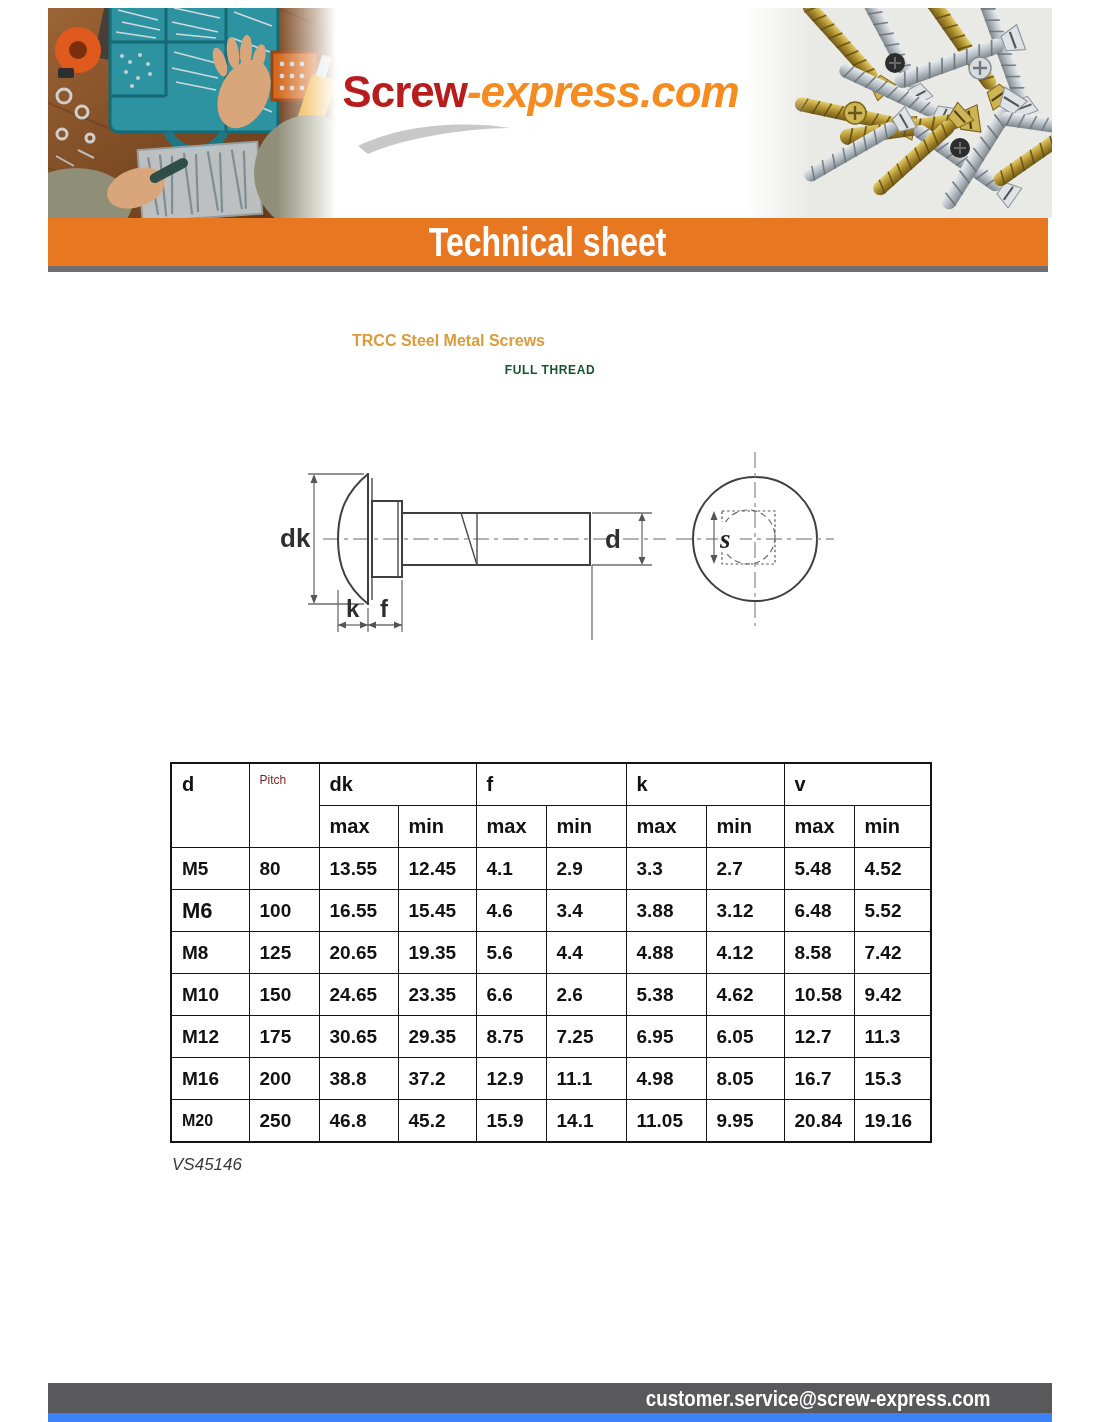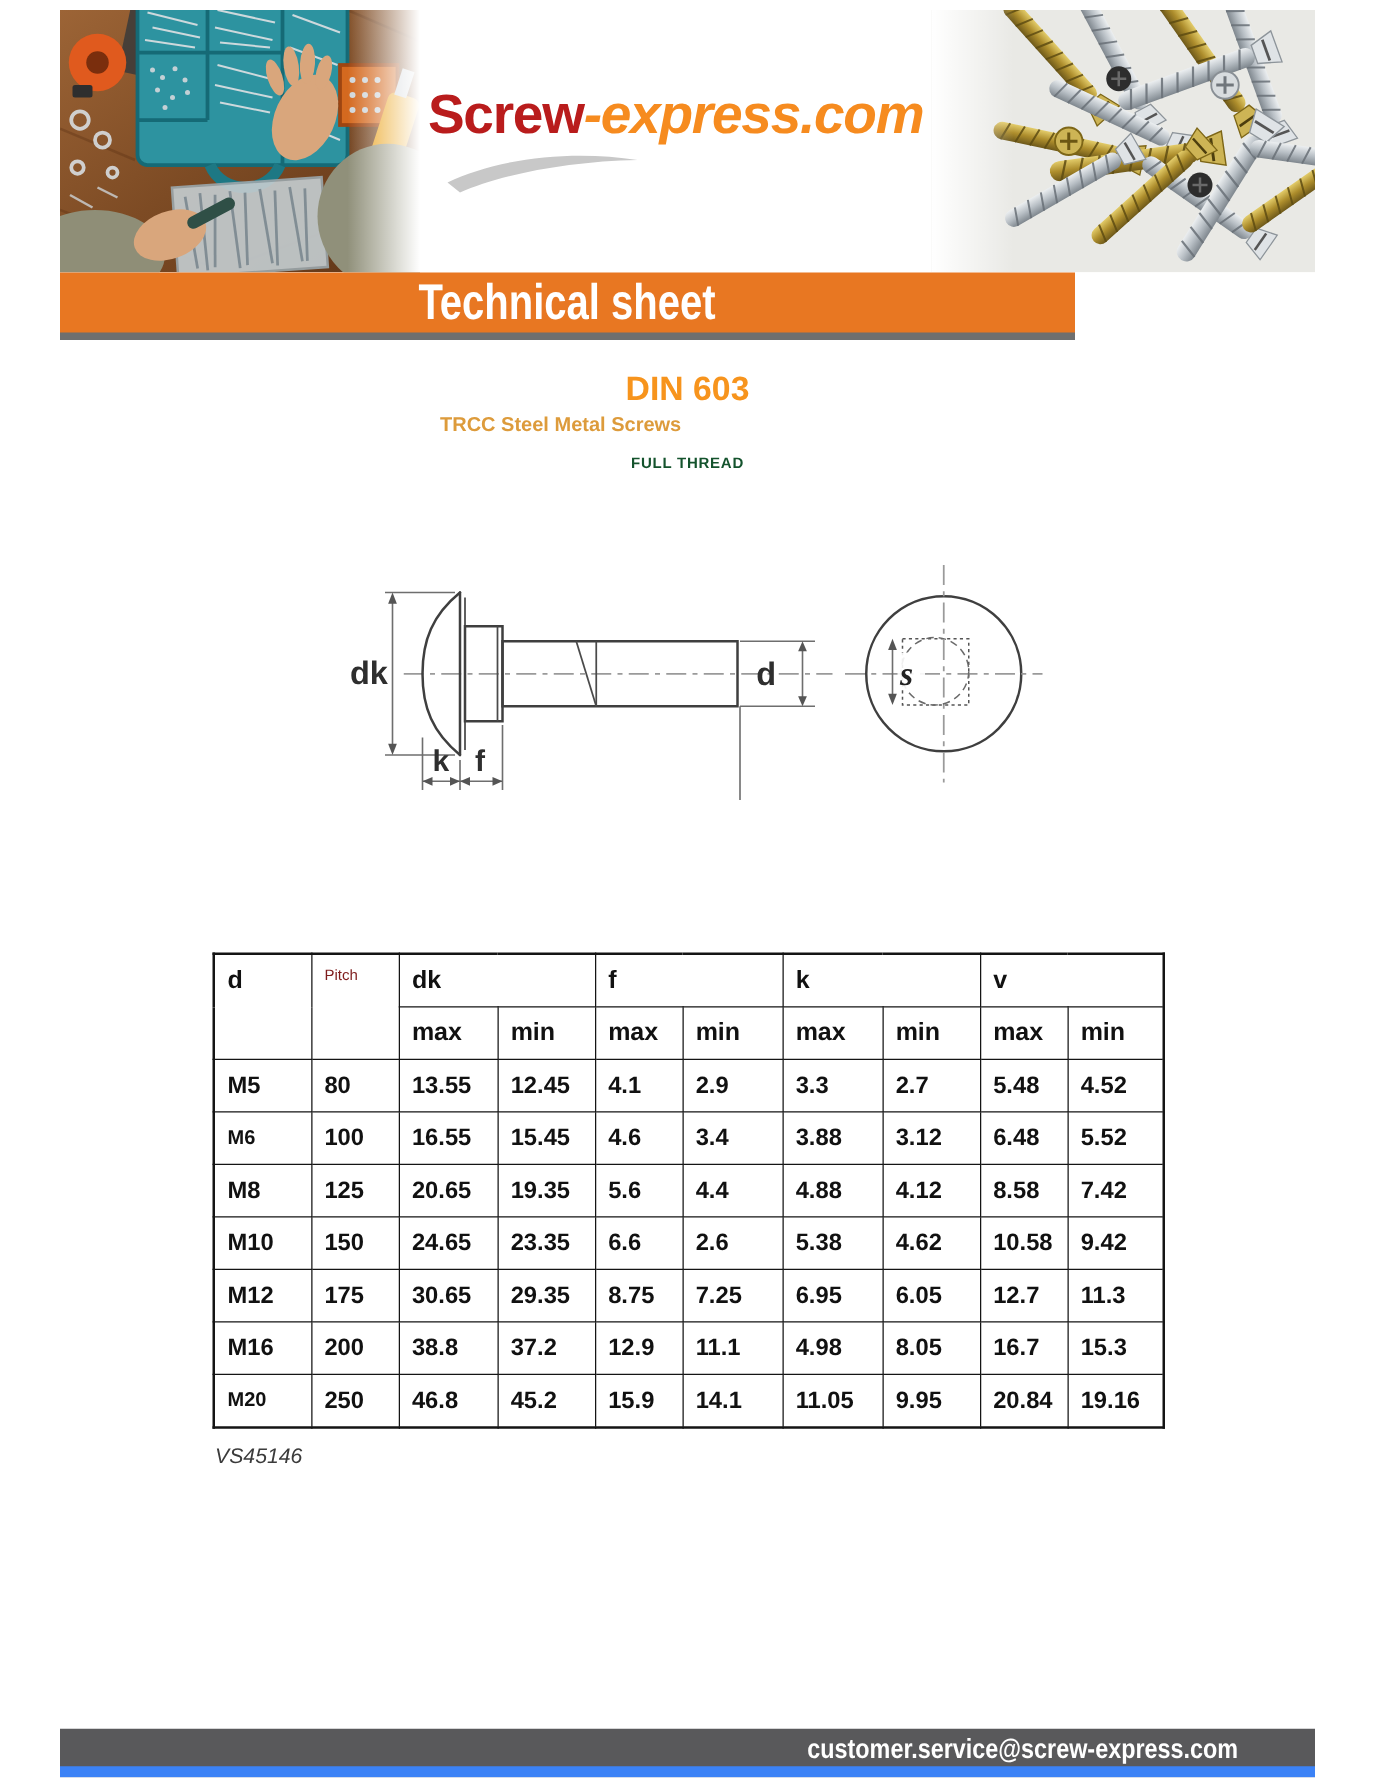--- a/index.html
+++ b/index.html
@@ -10,21 +10,21 @@
   .header-band{position:absolute;left:48px;top:8px;width:1004px;height:210px;display:flex;}
   .photo{height:210px;overflow:hidden;flex:none;}
   .photo svg{display:block;}
   .logo-zone{flex:1;display:flex;flex-direction:column;align-items:center;justify-content:flex-start;padding-top:62px;}
   .logo-line{font-size:44px;font-weight:bold;letter-spacing:-1px;white-space:nowrap;line-height:1;}
   .logo-dark{color:#b91c1c;text-align:center;}
   .logo-orange{color:#f68b1f;font-style:italic;}
   .swoosh{margin-top:4px;align-self:flex-start;margin-left:18px;}
 
   
-  .banner{position:absolute;left:48px;top:218px;width:812px;height:48px;background:#e87722;
+  .banner{position:absolute;left:48px;top:218px;width:1000px;height:48px;background:#e87722;
           border-bottom:6px solid #6f6f6f;text-align:center;}
   .banner-text{display:inline-block;transform:scaleX(.8);transform-origin:center;
                color:#fff;font-weight:bold;font-size:40px;line-height:48px;letter-spacing:0;}
 
   
   .std-title{position:absolute;left:0;top:296px;width:1100px;text-align:center;
              font-size:27px;font-weight:bold;color:#f7941d;}
   .sub-title{position:absolute;left:0;top:332px;width:897px;text-align:center;
              font-size:16px;font-weight:600;color:#dd9b3b;}
   .thread-title{position:absolute;left:0;top:363px;width:1100px;text-align:center;
@@ -250,21 +250,20 @@
         </g>
         <rect width="66" height="210" fill="url(#fadeL)"></rect>
       </svg>
     </div>
   </div>
 
   <div class="banner">
     <span class="banner-text">Technical sheet</span>
   </div>
 
-  <div class="std-title">DIN 603</div>
   <div class="sub-title">TRCC Steel Metal Screws</div>
   <div class="thread-title">FULL THREAD</div>
 
   <svg class="diagram" width="620" height="220" viewBox="0 0 620 220">
 
     <line class="cl" x1="55" y1="99" x2="398" y2="99"></line>
 
     <path class="ln" d="M100,34 C78,52 70,72 70,99 C70,126 78,146 100,164"></path>
     <line class="ln" x1="100" y1="34" x2="100" y2="164"></line>
     <line class="lnt" x1="104" y1="38" x2="104" y2="160"></line>
@@ -356,21 +355,21 @@
             <td>13.55</td>
             <td>12.45</td>
             <td>4.1</td>
             <td>2.9</td>
             <td>3.3</td>
             <td>2.7</td>
             <td>5.48</td>
             <td>4.52</td>
           </tr>
           <tr>
-            <td style="font-size: 16px; margin-left: 36px;">M6</td>
+            <td style="font-size: 22px; margin-left: 36px;">M6</td>
             <td>100</td>
             <td>16.55</td>
             <td>15.45</td>
             <td>4.6</td>
             <td>3.4</td>
             <td>3.88</td>
             <td>3.12</td>
             <td>6.48</td>
             <td>5.52</td>
           </tr>

